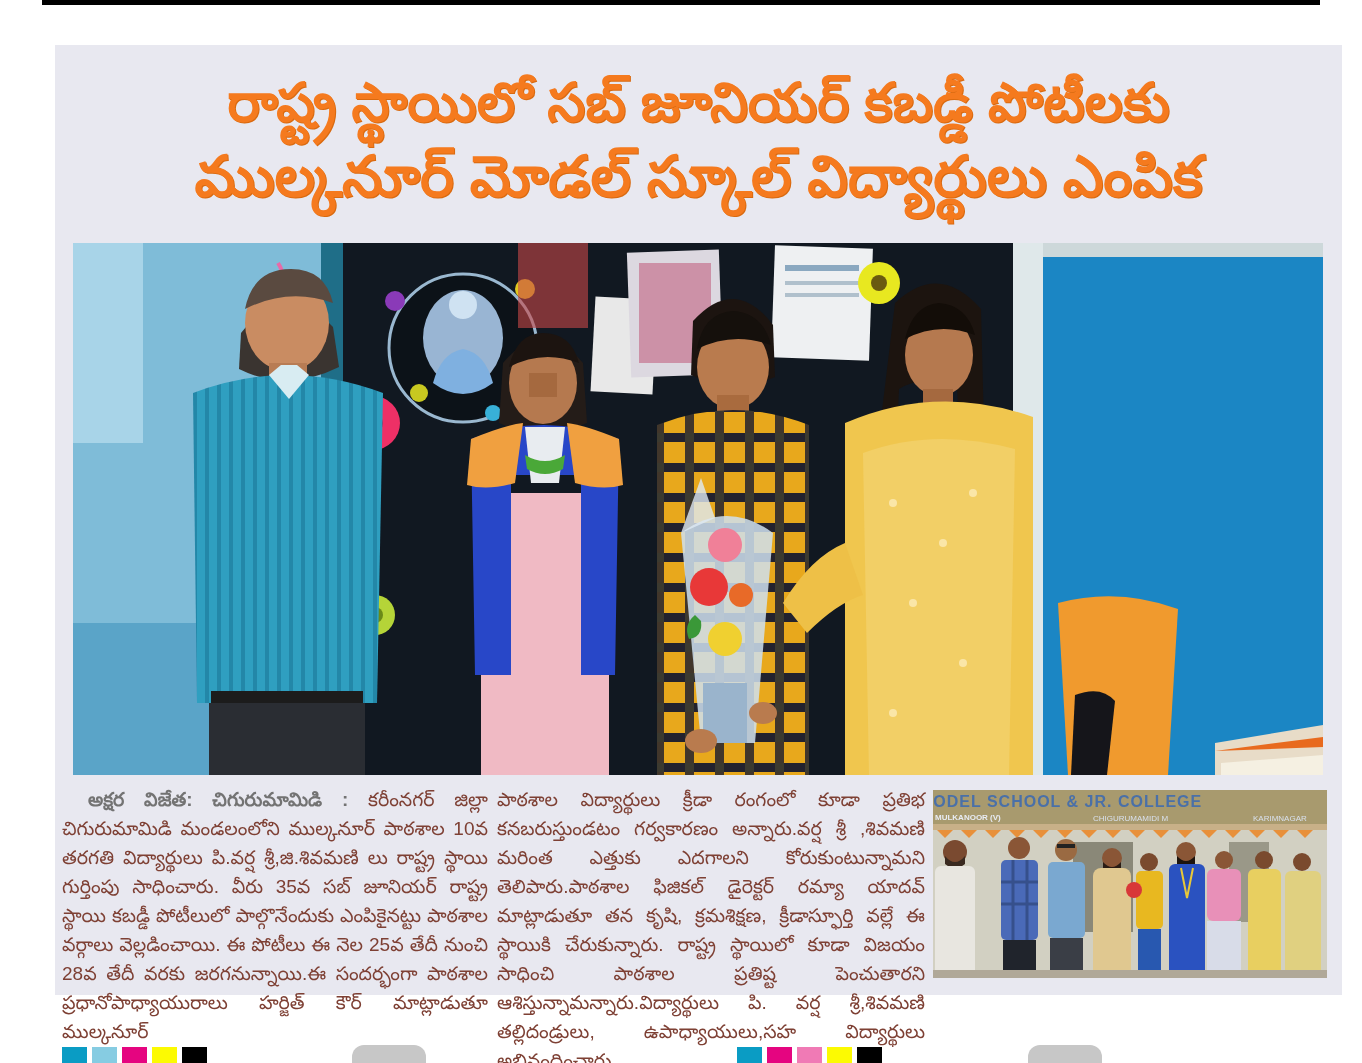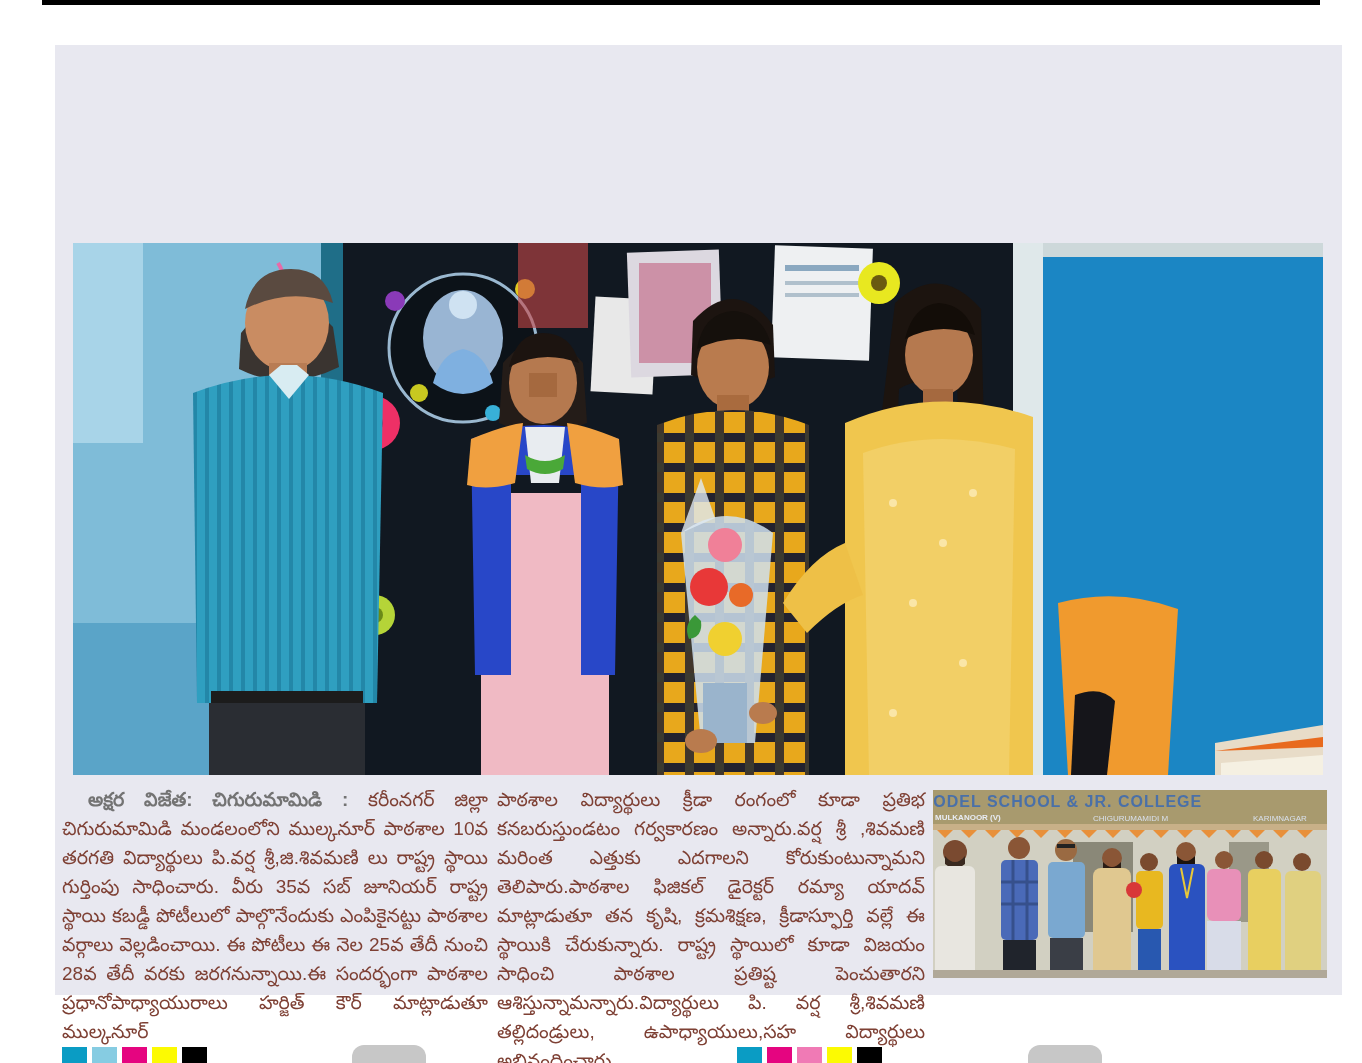--- a/index.html
+++ b/index.html
@@ -30,20 +30,22 @@
 </style>
 </head>
 <body>
 
 <div class="page">
 
   <div class="top-rule"></div>
 
   <div class="article-block">
 
+    <div class="headline l1">రాష్ట్ర స్థాయిలో సబ్ జూనియర్ కబడ్డీ పోటీలకు</div>
+    <div class="headline l2">ముల్కనూర్ మోడల్ స్కూల్ విద్యార్థులు ఎంపిక</div>
 
     <div class="main-photo">
       <svg width="1250" height="532" viewBox="0 0 1250 532" xmlns="http://www.w3.org/2000/svg">
         <defs>
           <pattern id="shirtStripes" width="12" height="12" patternUnits="userSpaceOnUse">
             <rect width="12" height="12" fill="#2f9fc0"></rect>
             <rect x="0" width="4" height="12" fill="#2387a8"></rect>
           </pattern>
           <pattern id="plaid" width="30" height="30" patternUnits="userSpaceOnUse">
             <rect width="30" height="30" fill="#e8a81c"></rect>

